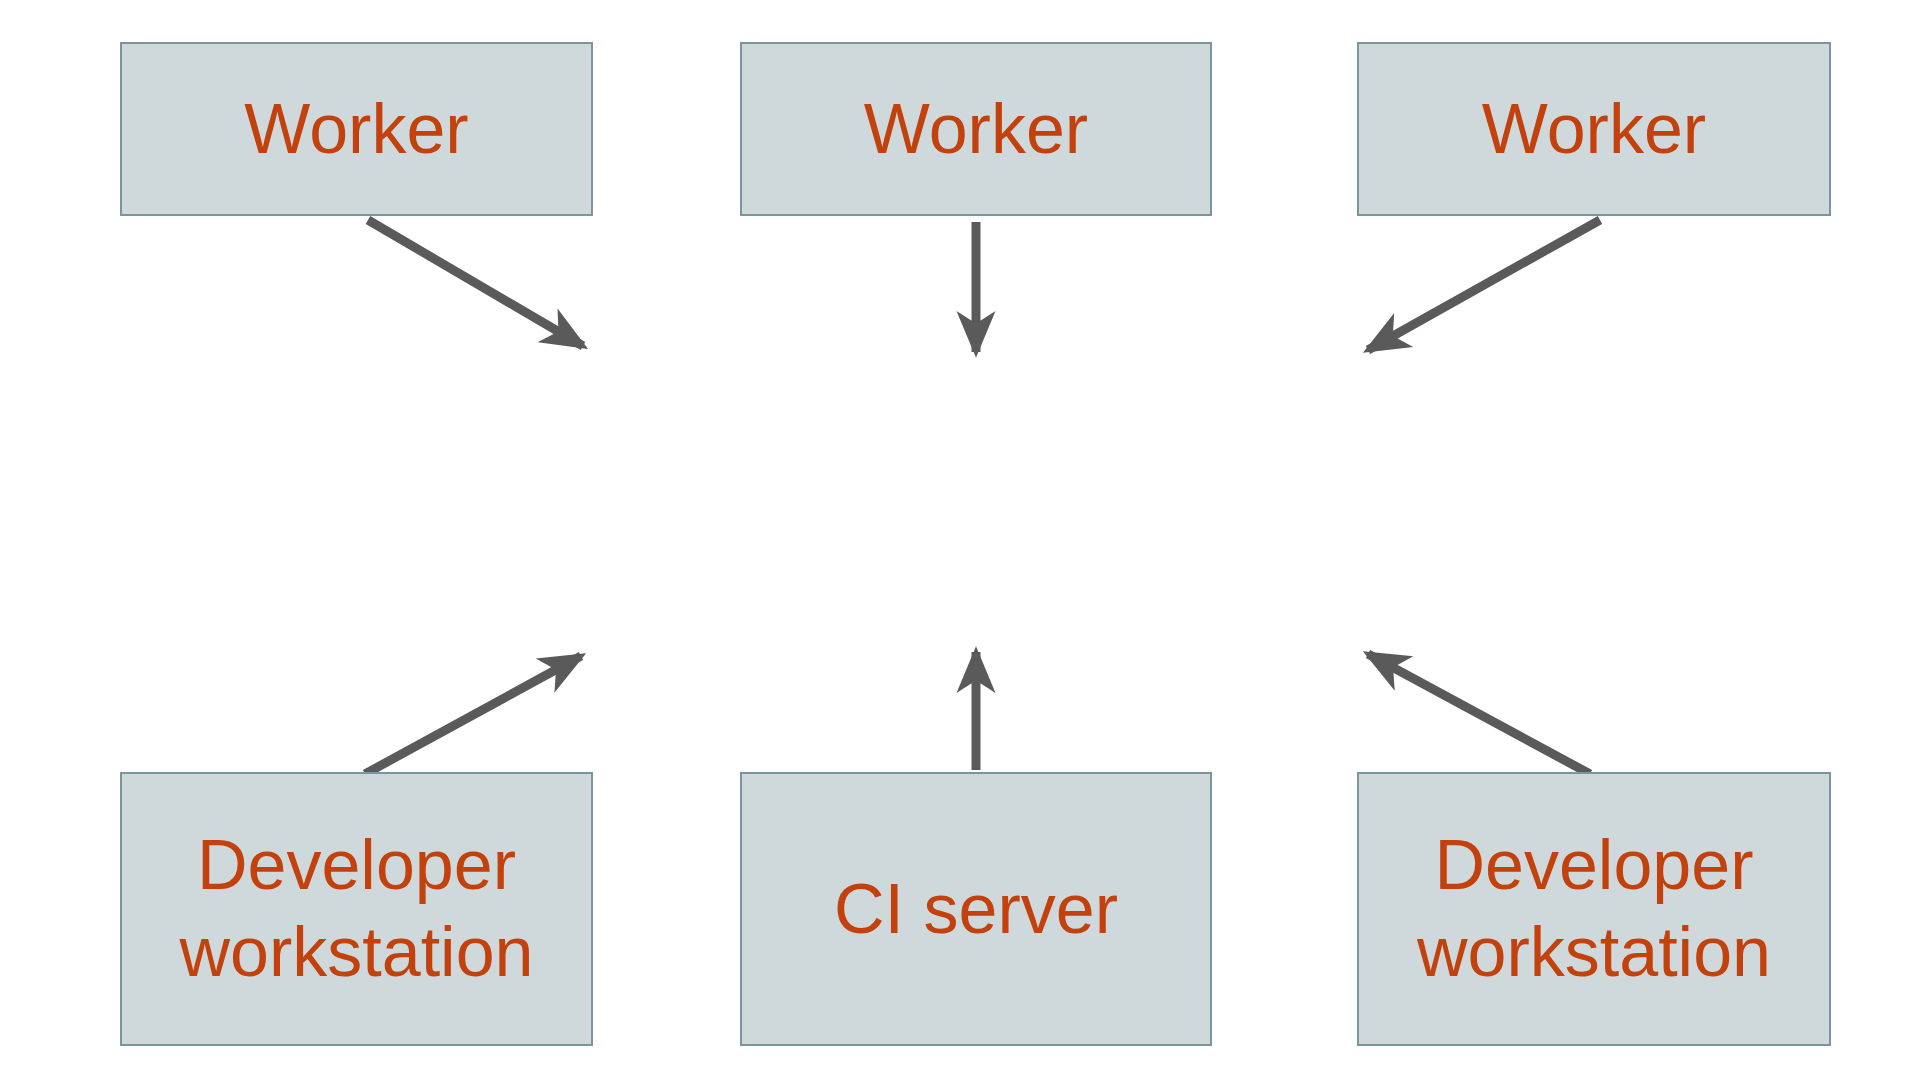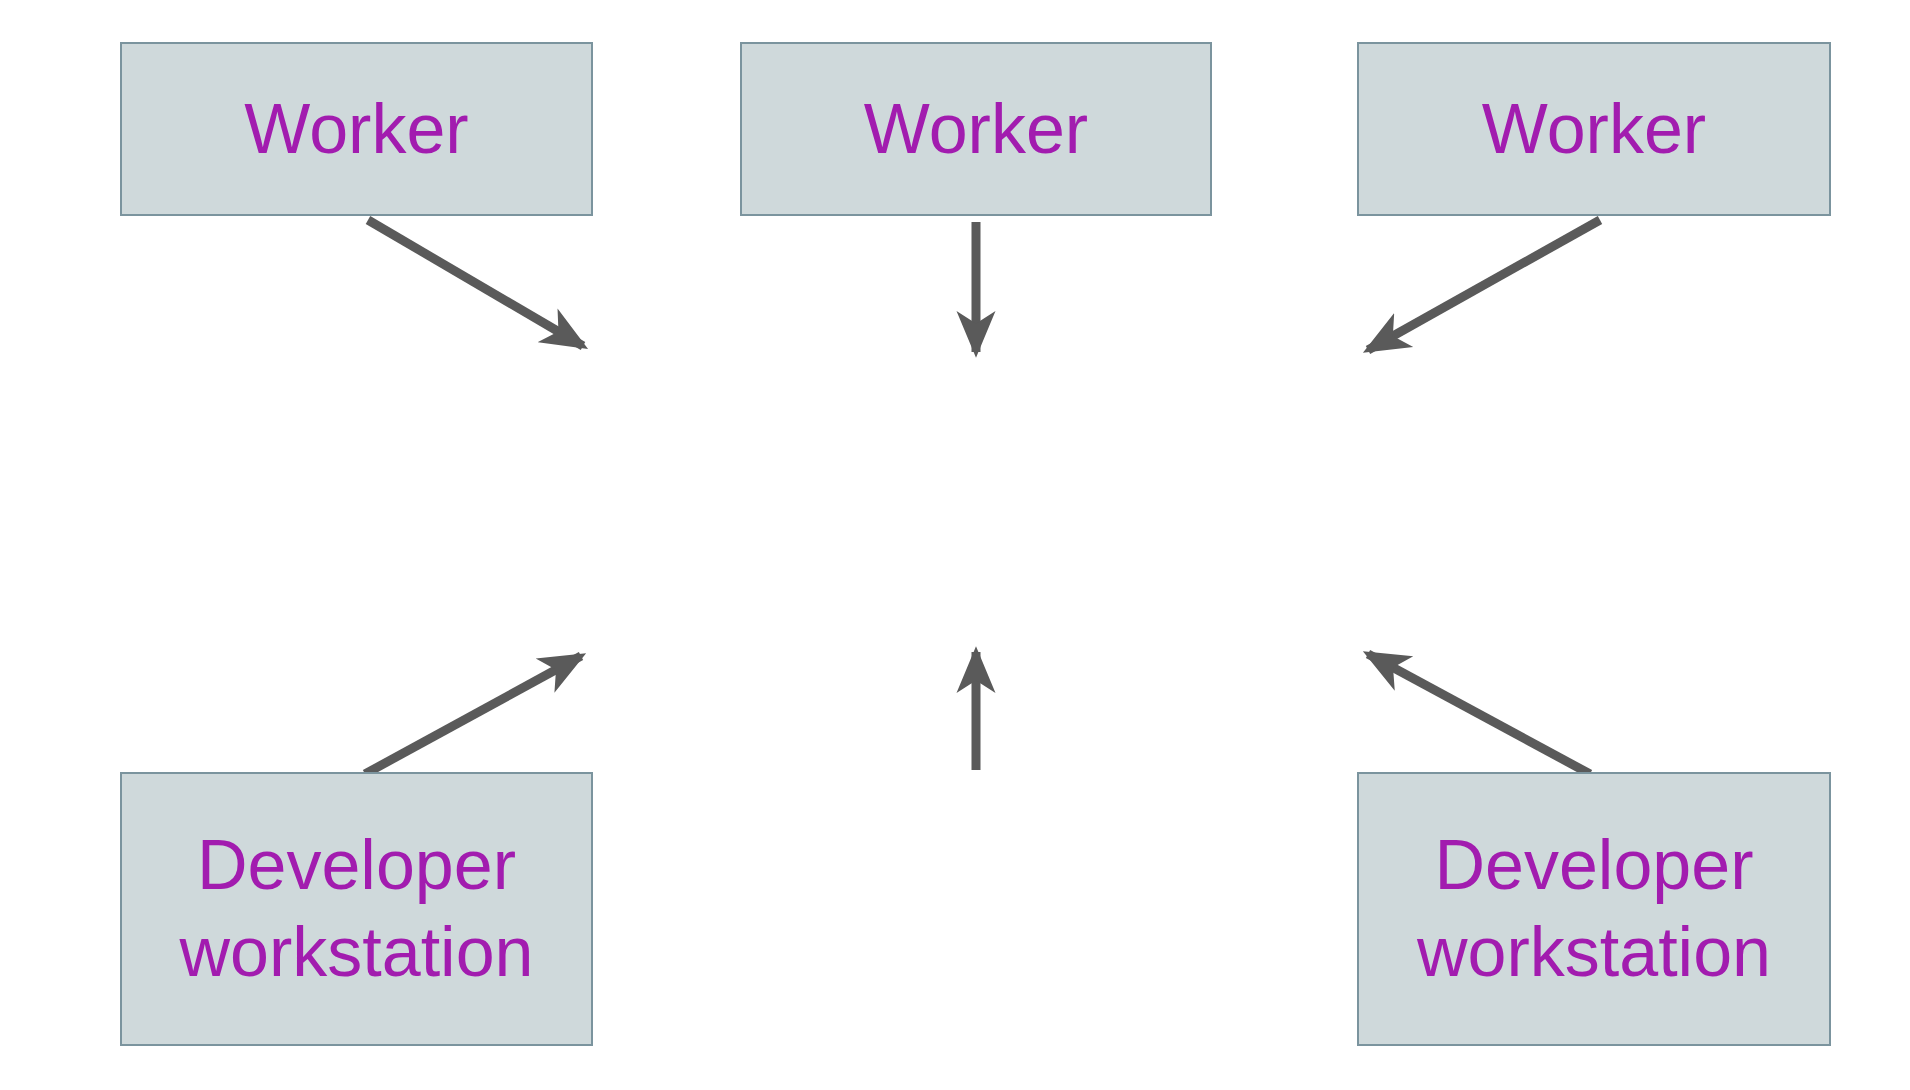--- a/index.html
+++ b/index.html
@@ -25,21 +25,21 @@
   .edges .head { fill: var(--arrow, #5a5a5a); }
   .node {
     position: absolute;
     display: flex;
     align-items: center;
     justify-content: center;
     text-align: center;
     box-sizing: border-box;
     background: var(--node-fill, #cfd9db);
     border: 2.5px solid var(--node-border, #7b949e);
-    color: #a21caf;
+    color: #c2410c;
     font-size: 70px;
     line-height: 1.24;
     padding: 0 12px;
   }
   .n-worker1   { left: 120px;  top: 42px;  width: 473px; height: 174px; }
   .n-worker2   { left: 740px;  top: 42px;  width: 472px; height: 174px; }
   .n-worker3   { left: 1357px; top: 42px;  width: 474px; height: 174px; }
   .n-build     { left: 592px;  top: 362px; width: 762px; height: 280px; font-size: 74px; }
   .n-dev-left  { left: 120px;  top: 772px; width: 473px; height: 274px; }
   .n-ci        { left: 740px;  top: 772px; width: 472px; height: 274px; }
@@ -74,18 +74,21 @@
 
   <div class="node n-worker3">
     <span>Worker</span>
   </div>
 
 
   <div class="node n-dev-left">
     <span>Developer workstation</span>
   </div>
 
+  <div class="node n-ci">
+    <span>CI server</span>
+  </div>
 
   <div class="node n-dev-right">
     <span>Developer workstation</span>
   </div>
 
 </div>
 
 </body></html>

